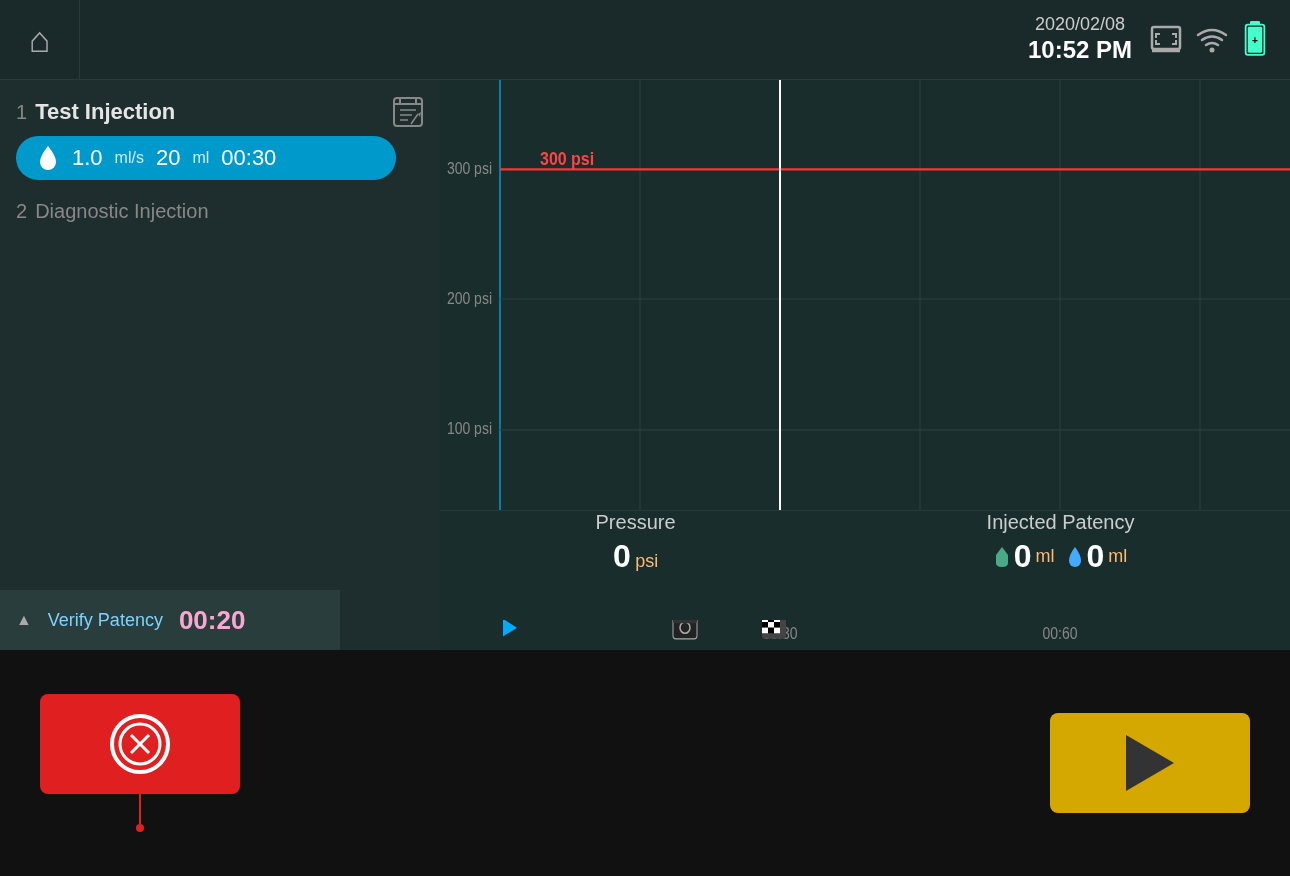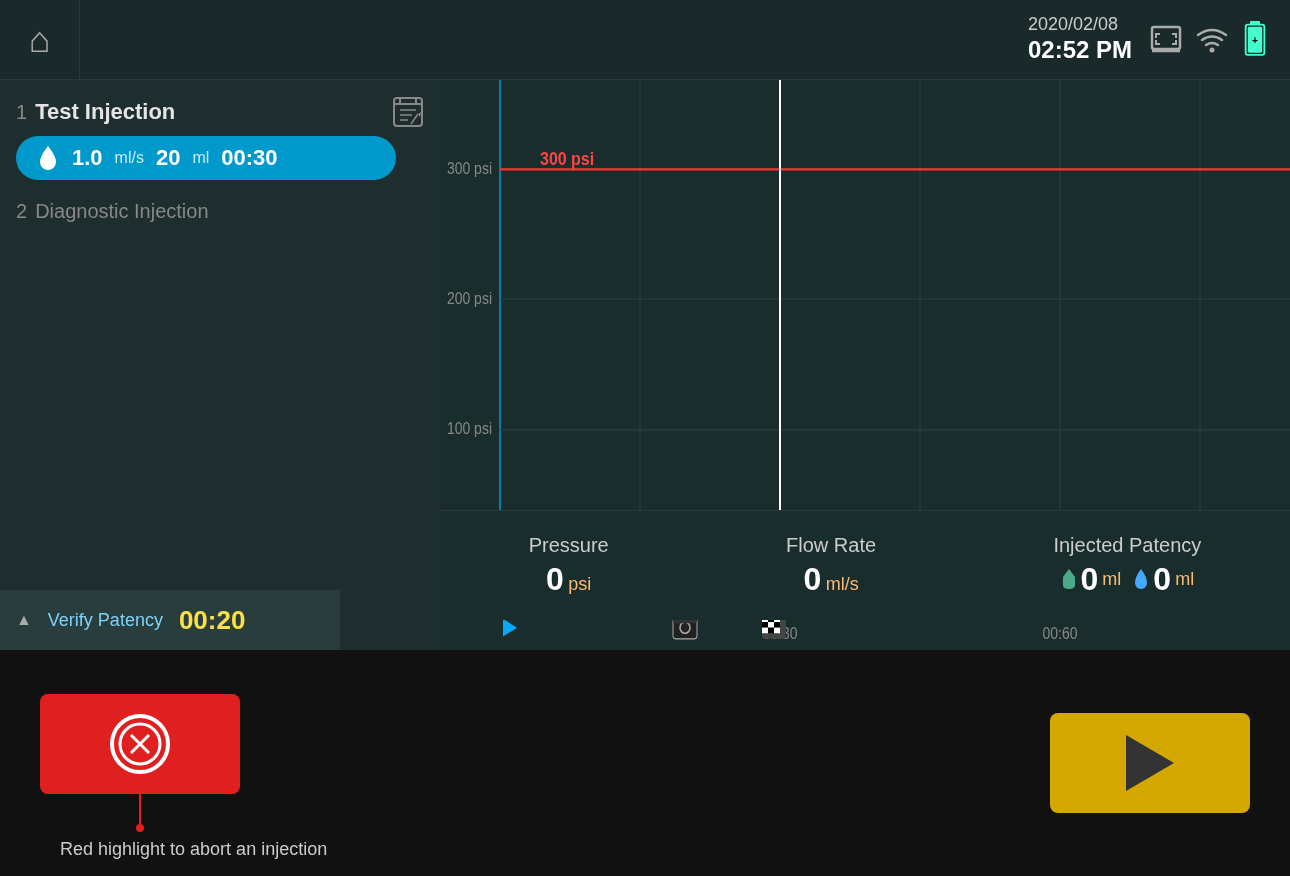--- a/index.html
+++ b/index.html
@@ -37,21 +37,21 @@
       color: #aaa;
     }
     .top-right {
       margin-left: auto;
       display: flex;
       align-items: center;
       gap: 16px;
       padding-right: 20px;
     }
     .datetime {
-      text-align: left;
+      text-align: center;
       line-height: 1.2;
     }
     .datetime .date {
       font-size: 18px;
       color: #ccc;
     }
     .datetime .time {
       font-size: 24px;
       font-weight: bold;
       color: #fff;
@@ -99,21 +99,21 @@
       background: #0099cc;
       border-radius: 30px;
       padding: 8px 20px;
       display: flex;
       align-items: center;
       gap: 12px;
       width: 380px;
     }
     .param-val {
       font-size: 22px;
-      font-weight: bold;
+      font-weight: normal;
       color: #fff;
     }
     .param-unit {
       font-size: 16px;
       color: rgba(255,255,255,0.8);
     }
 
     .injection-item2 {
       display: flex;
       align-items: center;
@@ -134,21 +134,21 @@
       padding: 0 16px;
       gap: 16px;
     }
     .verify-text {
       font-size: 18px;
       color: #7dd3fc;
     }
     .verify-time {
       font-size: 26px;
       font-weight: bold;
-      color: #fde047;
+      color: #f9a8d4;
     }
 
     
     .chart-area {
       position: absolute;
       top: 80px;
       left: 440px;
       right: 0;
       height: 570px;
       background: #1a2d2d;
@@ -174,21 +174,21 @@
 
     
     .stats-row {
       position: absolute;
       top: 510px;
       left: 440px;
       right: 0;
       height: 110px;
       background: #1a2d2d;
       display: flex;
-      align-items: center;
+      align-items: flex-start;
       justify-content: space-around;
       border-top: 1px solid #2a3a3a;
     }
     .stat-item {
       text-align: center;
     }
     .stat-label {
       font-size: 20px;
       color: #ccc;
       margin-bottom: 4px;
@@ -293,21 +293,21 @@
 </head>
 <body>
 
 <div class="top-bar">
   <div class="home-btn">
     <span class="home-icon">⌂</span>
   </div>
   <div class="top-right">
     <div class="datetime">
       <div class="date">2020/02/08</div>
-      <div class="time">02:52 PM</div>
+      <div class="time">10:52 PM</div>
     </div>
     <div class="status-icons">
 
       <svg width="36" height="36" viewBox="0 0 36 36">
         <rect x="4" y="6" width="28" height="22" rx="2" fill="none" stroke="#aaa" stroke-width="2.5"></rect>
         <line x1="4" y1="30" x2="32" y2="30" stroke="#aaa" stroke-width="2.5"></line>
         <line x1="18" y1="28" x2="18" y2="30" stroke="#aaa" stroke-width="2.5"></line>
         <polyline points="12,13 8,13 8,17" fill="none" stroke="#aaa" stroke-width="2"></polyline>
         <polyline points="24,13 28,13 28,17" fill="none" stroke="#aaa" stroke-width="2"></polyline>
         <polyline points="12,23 8,23 8,19" fill="none" stroke="#aaa" stroke-width="2"></polyline>
@@ -427,27 +427,20 @@
     <rect x="334" y="490" width="6" height="5" fill="#fff"></rect>
   </svg>
 </div>
 
 <div class="stats-row">
   <div class="stat-item">
     <div class="stat-label">Pressure</div>
     <div>
       <span class="stat-value">0</span>
       <span class="stat-unit">psi</span>
-    </div>
-  </div>
-  <div class="stat-item">
-    <div class="stat-label">Flow Rate</div>
-    <div>
-      <span class="stat-value">0</span>
-      <span class="stat-unit">ml/s</span>
     </div>
   </div>
   <div class="stat-item">
     <div class="stat-label">Injected Patency</div>
     <div class="stat-totals">
       <div class="total-item">
         <svg width="16" height="24" viewBox="0 0 16 24">
           <path d="M8 2 L14 10 L14 18 Q14 22 8 22 Q2 22 2 18 L2 10 Z" fill="#4aaa88"></path>
         </svg>
         <span class="stat-value">0</span>
@@ -472,20 +465,17 @@
           <circle cx="23" cy="23" r="20" fill="none" stroke="#fff" stroke-width="3"></circle>
           <line x1="14" y1="14" x2="32" y2="32" stroke="#fff" stroke-width="3"></line>
           <line x1="32" y1="14" x2="14" y2="32" stroke="#fff" stroke-width="3"></line>
         </svg>
       </div>
     </button>
     <div style="width:2px; height:30px; background:#e02020; margin: 0 auto;"></div>
     <div style="width:8px; height:8px; background:#e02020; border-radius:50%; margin: 0 auto;"></div>
   </div>
 
-  <div style="position:absolute; bottom:16px; left:60px;">
-    <span class="annotation-text">Red highlight to abort an injection</span>
-  </div>
 
   <button class="play-btn">
     <div class="play-triangle"></div>
   </button>
 </div>
 
 </body></html>

